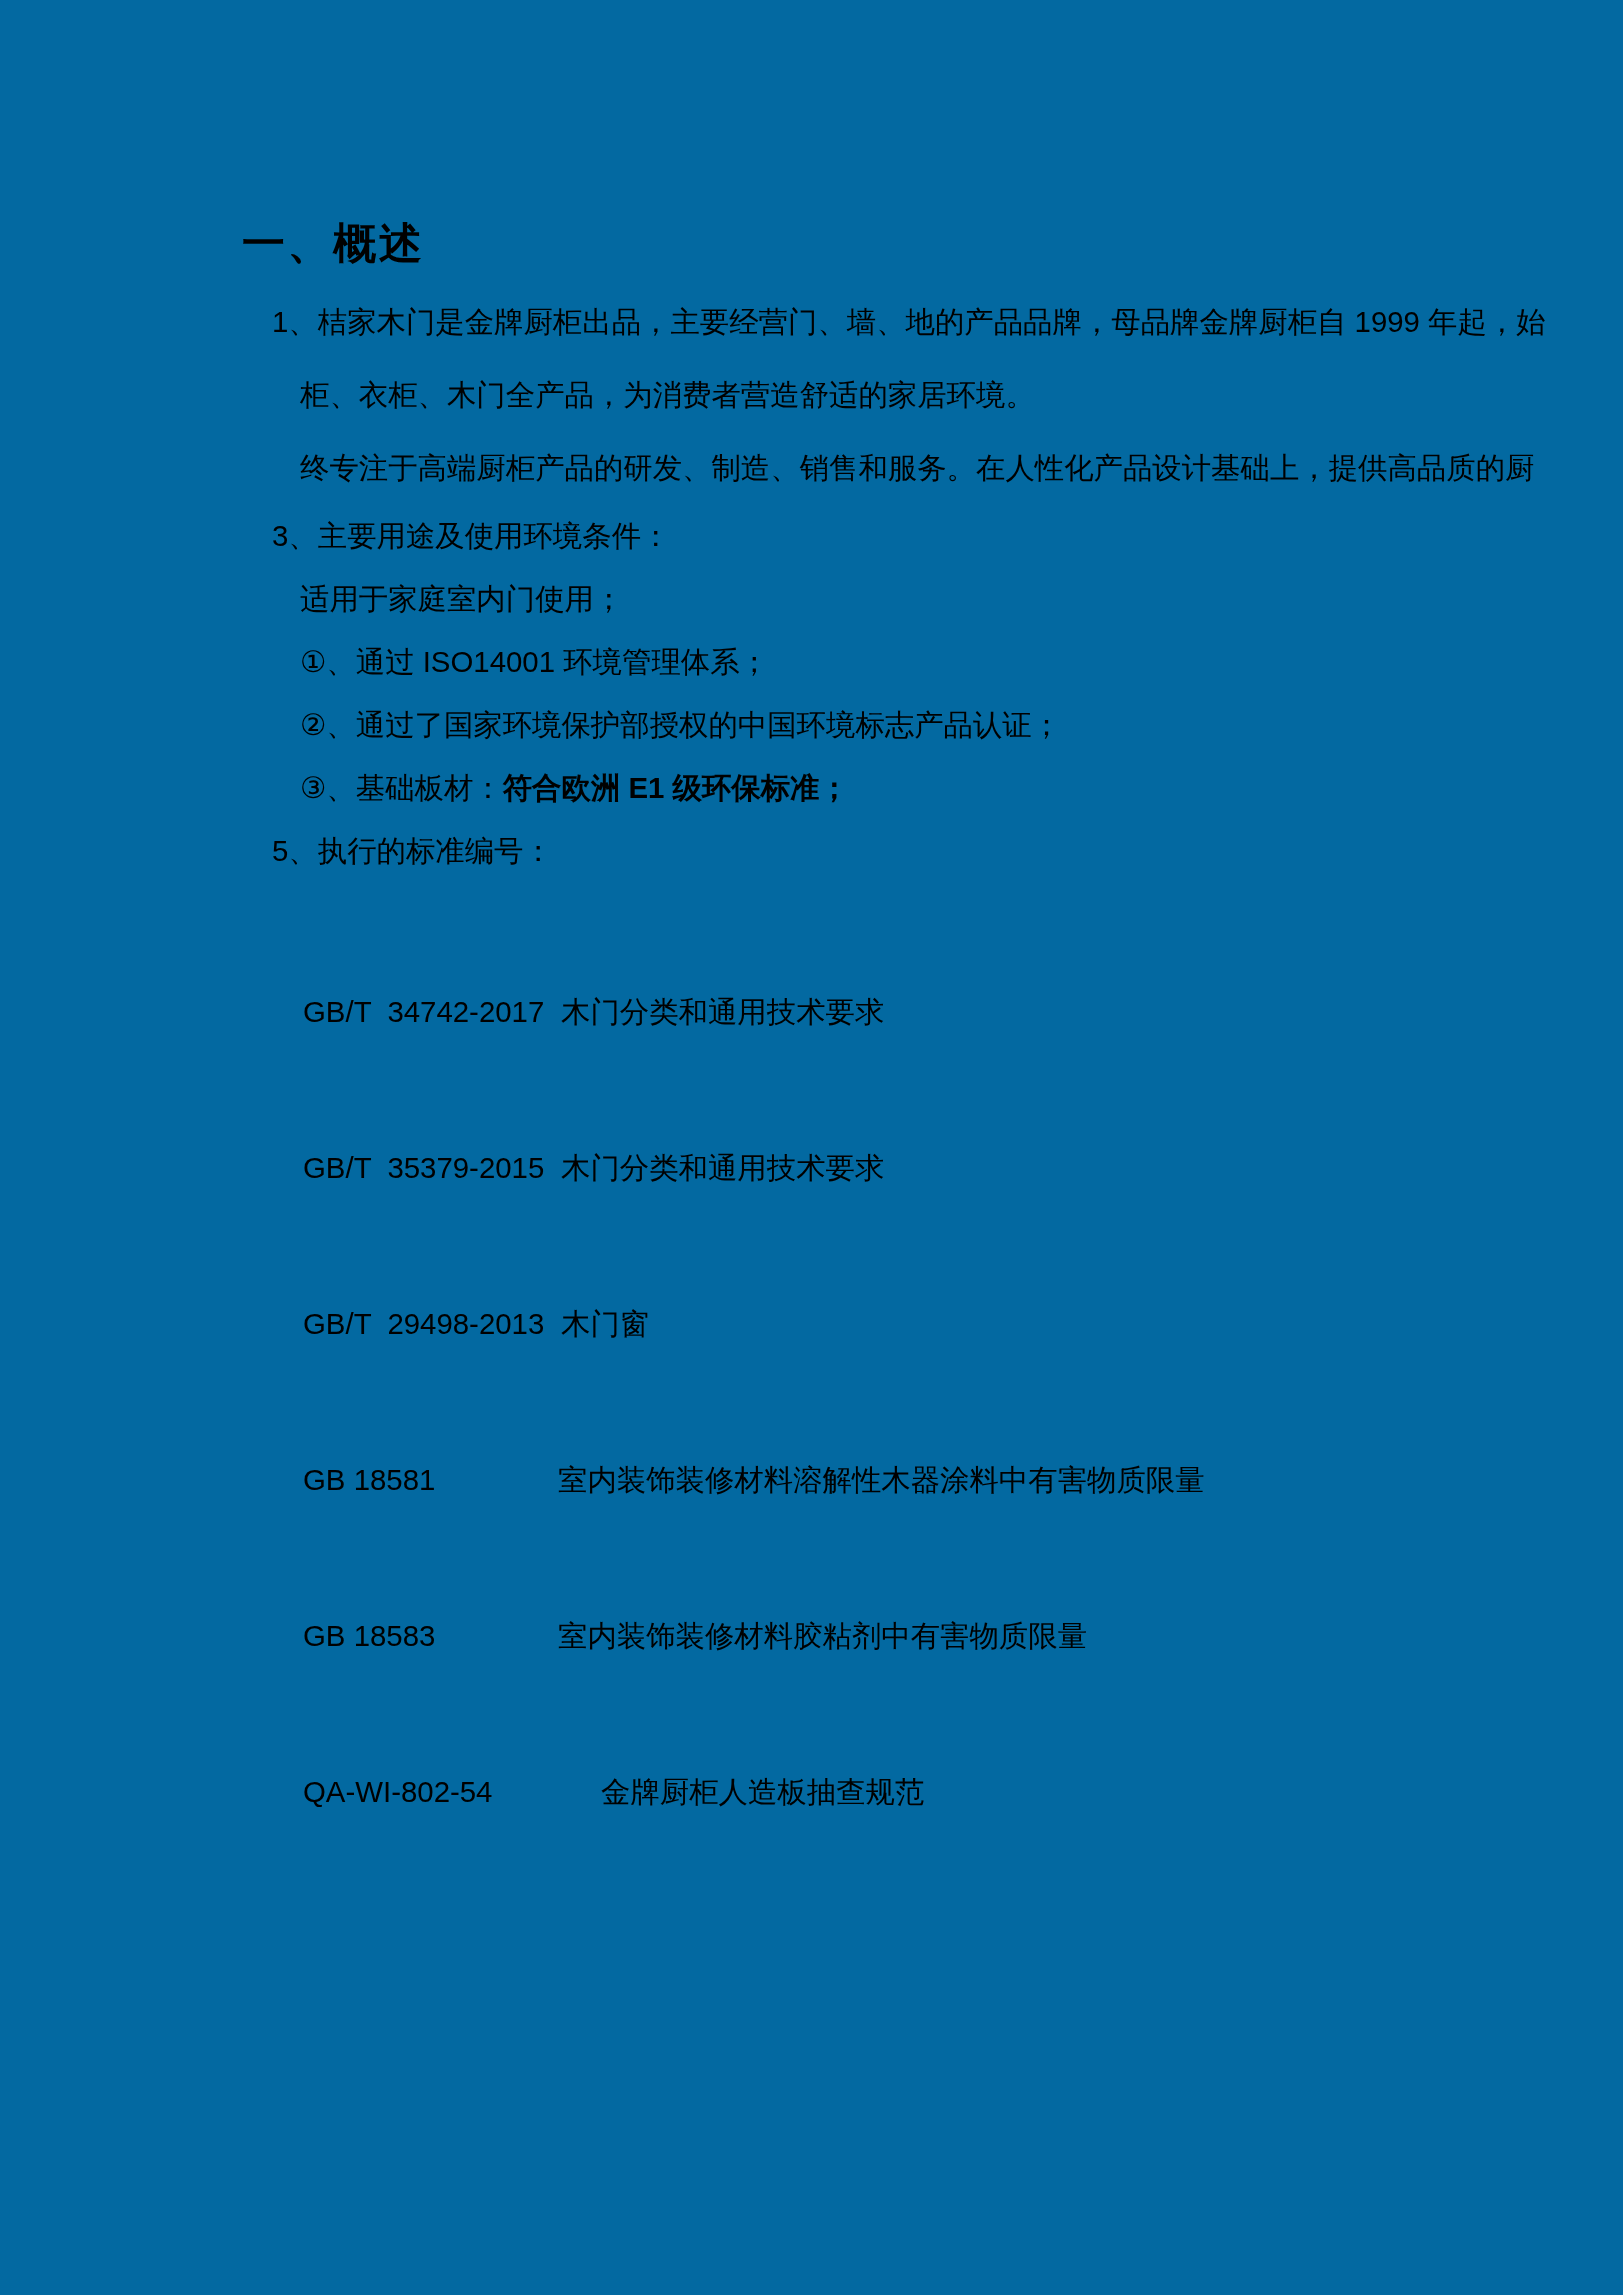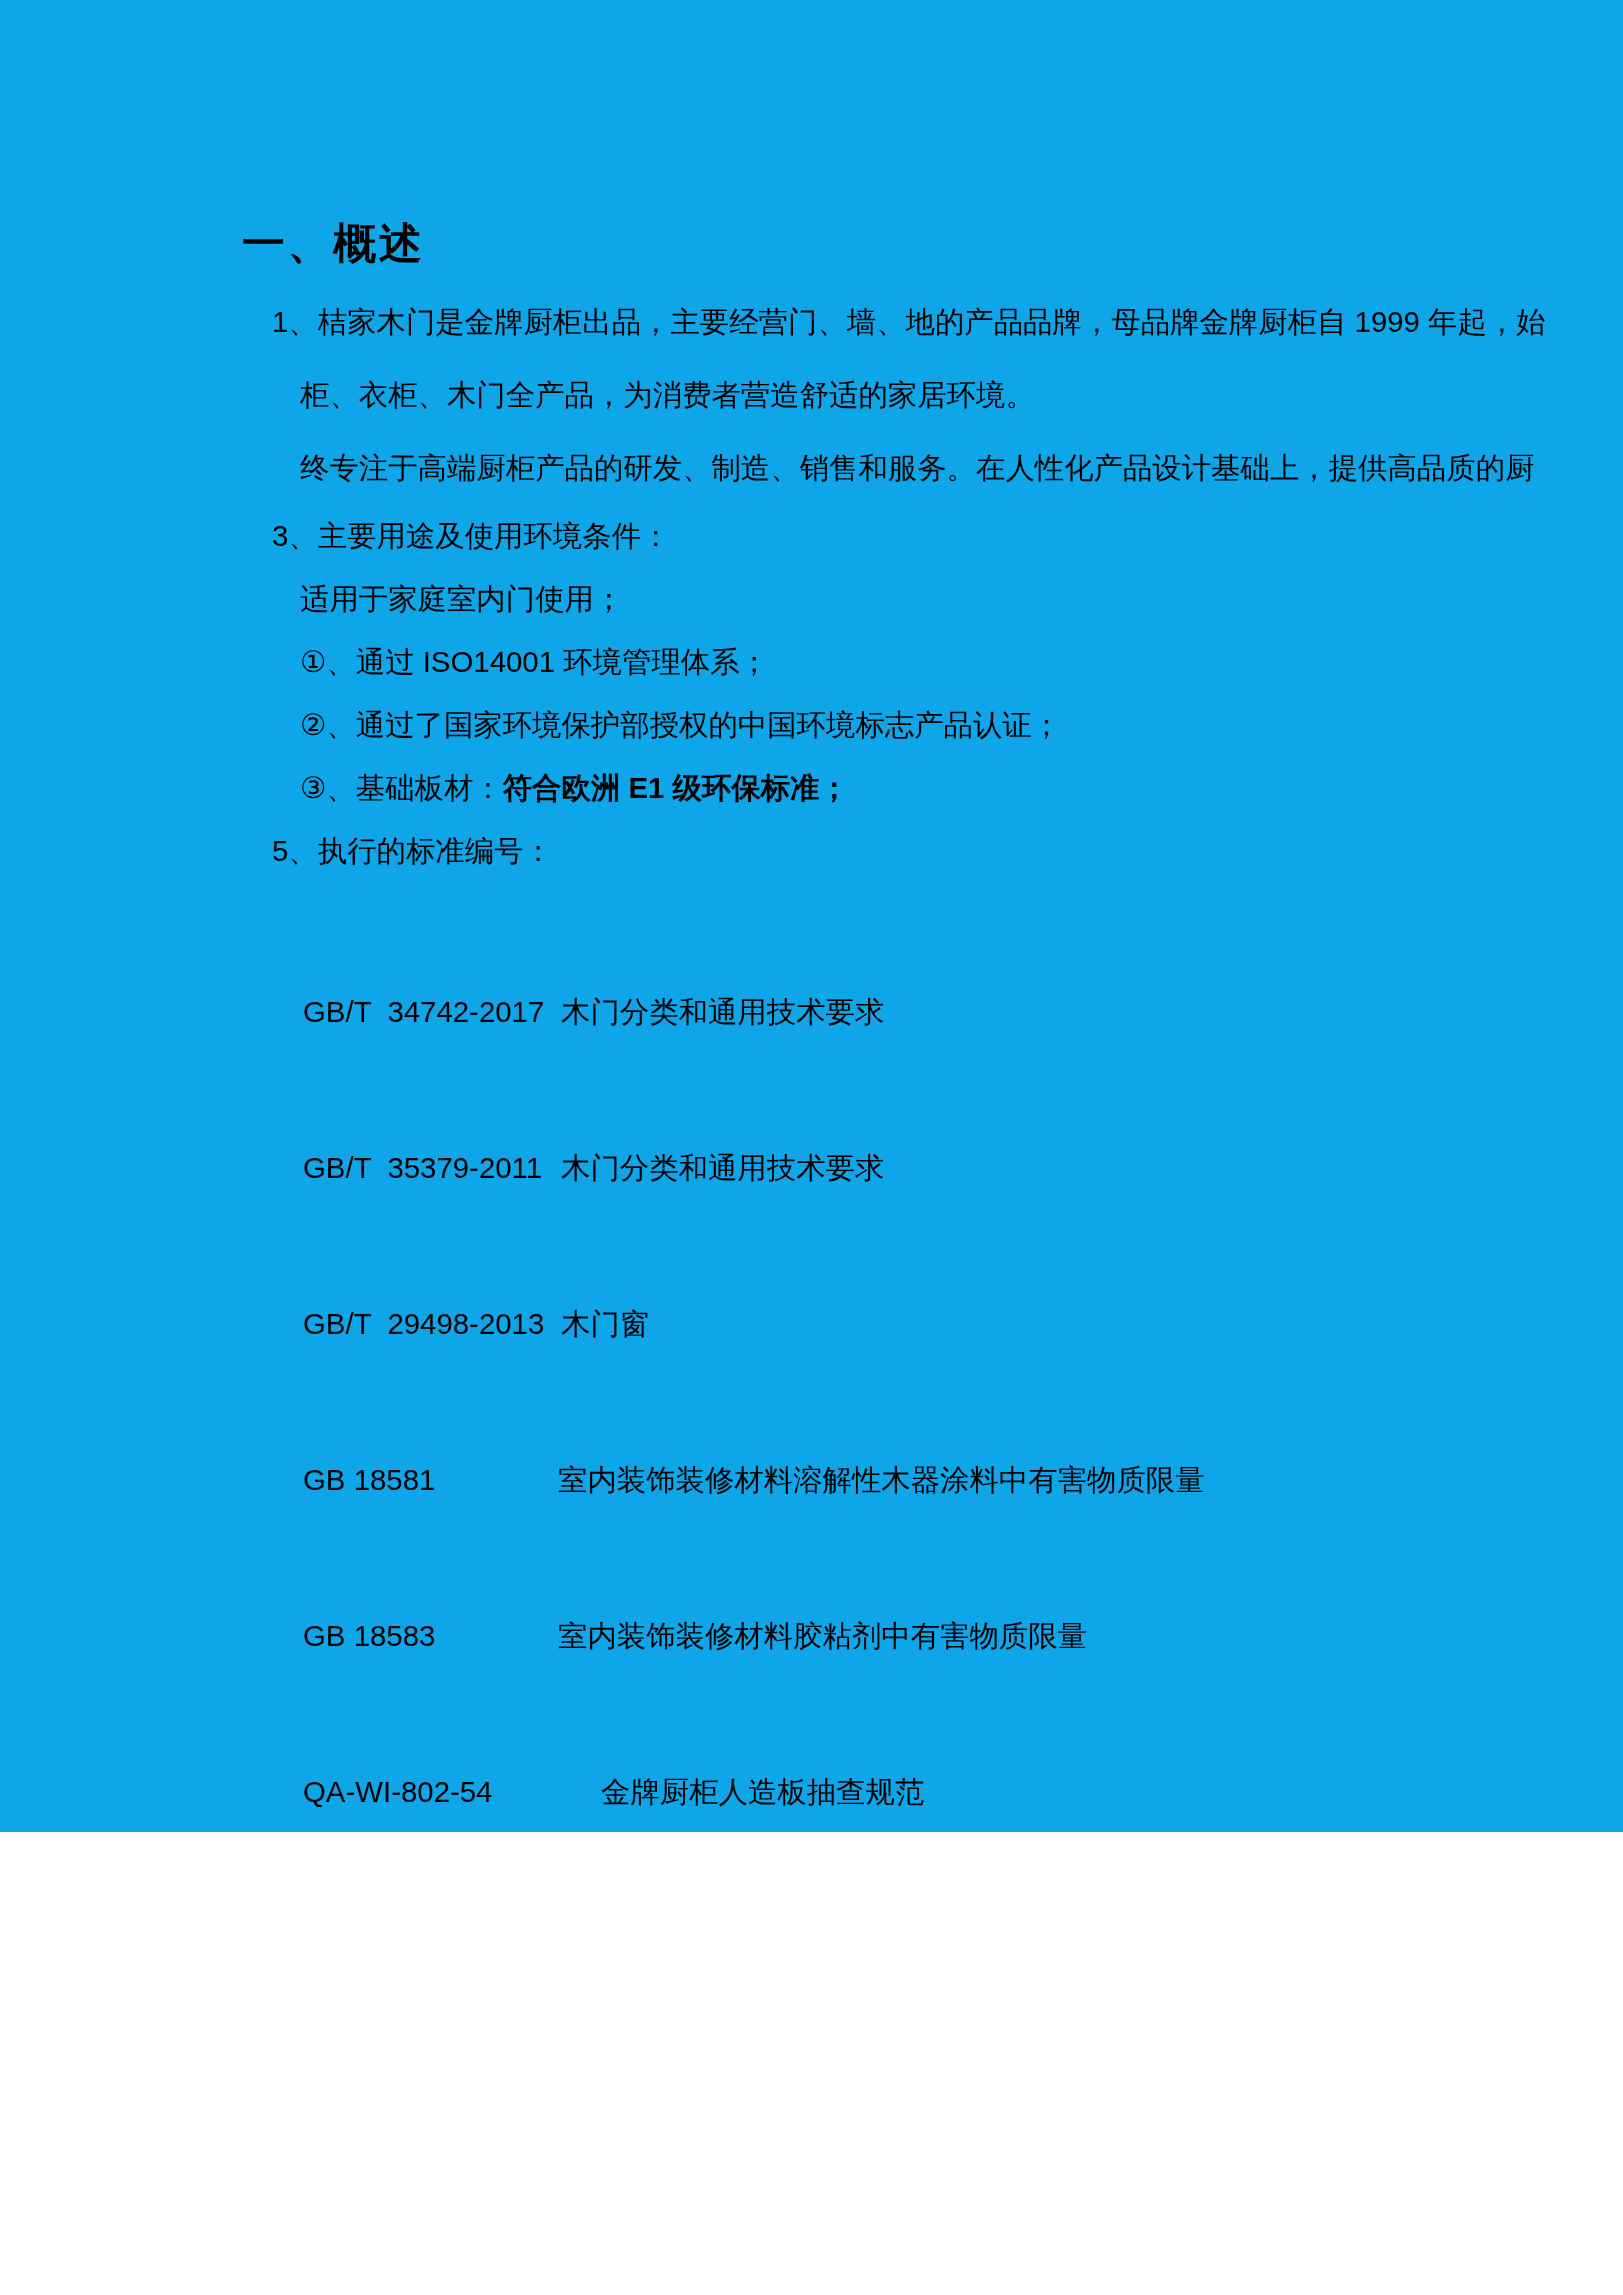--- a/index.html
+++ b/index.html
@@ -3,22 +3,22 @@
 <meta charset="utf-8">
 <style>
   html, body { margin: 0; padding: 0; background: #ffffff; }
   body {
     font-family: "Liberation Sans", "DejaVu Sans", sans-serif;
     color: #000000;
   }
   .page {
     position: relative;
     width: 1623px;
-    height: 1832px;
-    background: #0ea5e9;
+    height: 2295px;
+    background: #0369a1;
     box-sizing: border-box;
     padding-top: 222px;
     overflow: hidden;
     font-size: 29.4px;
     line-height: 63px;
   }
   .title {
     margin: 0 0 0 242px;
     font-size: 43px;
     font-weight: bold;
@@ -64,21 +64,21 @@
     <div class="ln lvl1">3、主要用途及使用环境条件：</div>
     <div class="ln lvl2">适用于家庭室内门使用；</div>
     <div class="ln lvl2">①、通过 ISO14001 环境管理体系；</div>
     <div class="ln lvl2">②、通过了国家环境保护部授权的中国环境标志产品认证；</div>
     <div class="ln lvl2"><span>③、基础板材：</span><span class="b">符合欧洲 E1 级环保标准；</span></div>
     <div class="ln lvl1">5、执行的标准编号：</div>
   </div>
 
   <div class="stds">
     <div class="std-row"><span class="code w394">GB/T  34742-2017</span><span class="desc">木门分类和通用技术要求</span></div>
-    <div class="std-row"><span class="code w394">GB/T  35379-2011</span><span class="desc">木门分类和通用技术要求</span></div>
+    <div class="std-row"><span class="code w394">GB/T  35379-2015</span><span class="desc">木门分类和通用技术要求</span></div>
     <div class="std-row"><span class="code w394">GB/T  29498-2013</span><span class="desc">木门窗</span></div>
     <div class="std-row"><span class="code w390">GB 18581</span><span class="desc">室内装饰装修材料溶解性木器涂料中有害物质限量</span></div>
     <div class="std-row"><span class="code w390">GB 18583</span><span class="desc">室内装饰装修材料胶粘剂中有害物质限量</span></div>
     <div class="std-row"><span class="code w455">QA-WI-802-54</span><span class="desc">金牌厨柜人造板抽查规范</span></div>
     
     
     
     
     
     

